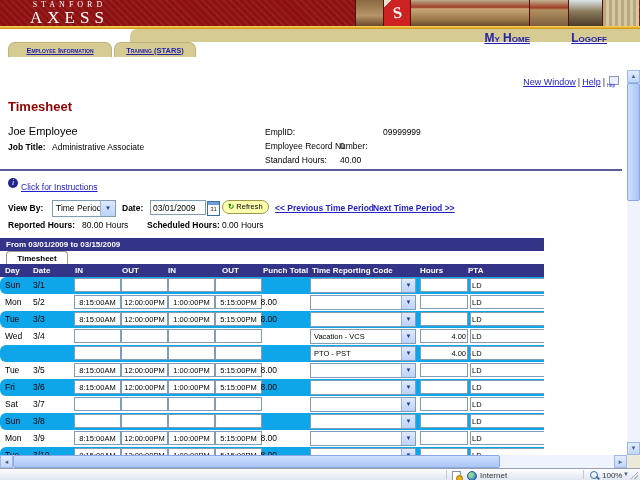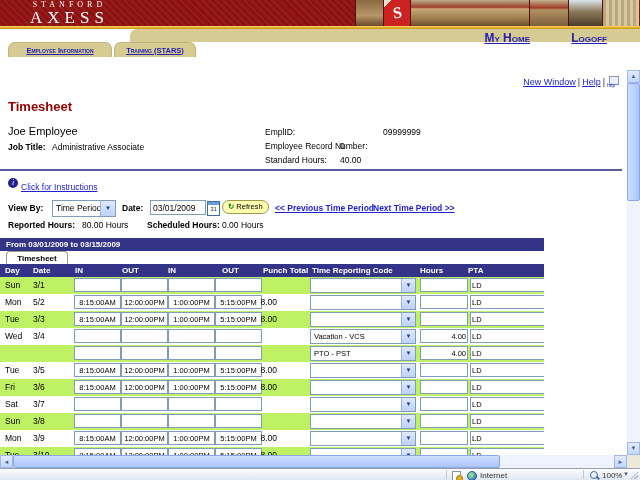--- a/index.html
+++ b/index.html
@@ -79,21 +79,21 @@
   .frombar{position:absolute;left:0;top:0;width:627px;height:13px;background:#333388;color:#fff;
            font-size:8px;font-weight:bold;line-height:13px;padding-left:6px;box-sizing:border-box;}
   .ttab{position:absolute;left:6px;top:13px;width:60px;height:13px;background:#fff;border:1px solid #9a9a8a;border-bottom:none;
         border-radius:4px 4px 0 0;font-size:8px;font-weight:bold;text-align:center;line-height:13px;cursor:pointer;}
   .ghead{position:absolute;left:0;top:26px;width:627px;height:13px;background:#333388;color:#fff;}
   .ghead span{position:absolute;top:0;font-size:8px;font-weight:bold;line-height:13px;white-space:nowrap;}
   .hc0{left:5px;} .hc1{left:33px;} .hc2{left:75px;} .hc3{left:122px;} .hc4{left:168px;} .hc5{left:222px;}
   .hc6{left:263px;} .hc7{left:312px;} .hc8{left:420px;} .hc9{left:468px;} .hc10{left:573px;}
   .grows{position:absolute;left:0;top:39px;width:627px;}
   .grow{position:relative;width:627px;height:17px;}
-  .grow.odd{background:#bef264;} .grow.even{background:#ffffff;}
+  .grow.odd{background:#0ea5e9;border-radius:6px;} .grow.even{background:#ffffff;}
   .grow .cell{position:absolute;font-size:8.5px;line-height:17px;}
   .grow .day{left:5px;} .grow .date{left:33px;}
   .grow .punch{left:225px;width:52px;text-align:right;}
   .tin{position:absolute;top:1px;height:12px;border:1px solid #7f9db9;background:#fff;
        font-family:"Liberation Sans",sans-serif;font-size:7.5px;padding:0 1px;}
   .i1{left:74px;width:43px;text-align:center;} .i2{left:121px;width:43px;text-align:center;}
   .i3{left:168px;width:43px;text-align:center;} .i4{left:215px;width:43px;text-align:center;}
   .trcsel{left:310px;top:1px;width:104px;height:13px;}
   .trcsel .st{font-size:7.5px;top:2px;}
   .trcsel .sa{width:13px;line-height:13px;}

